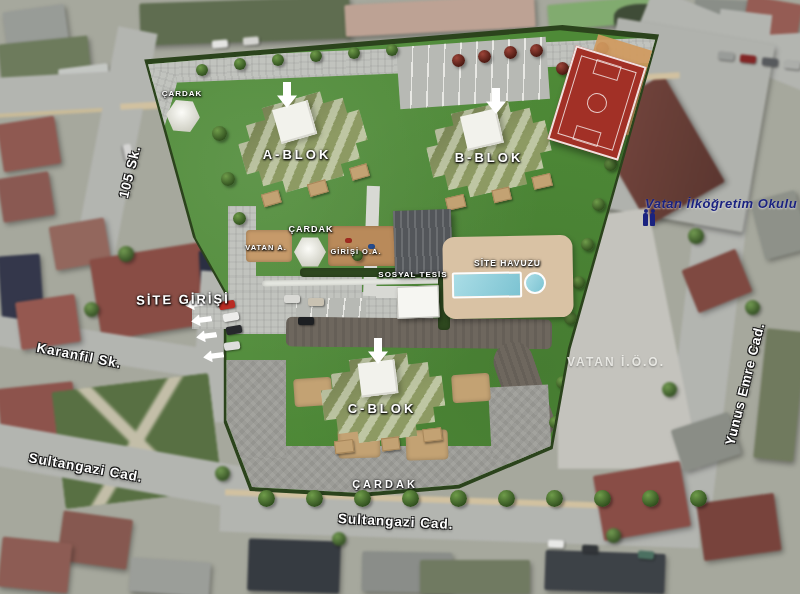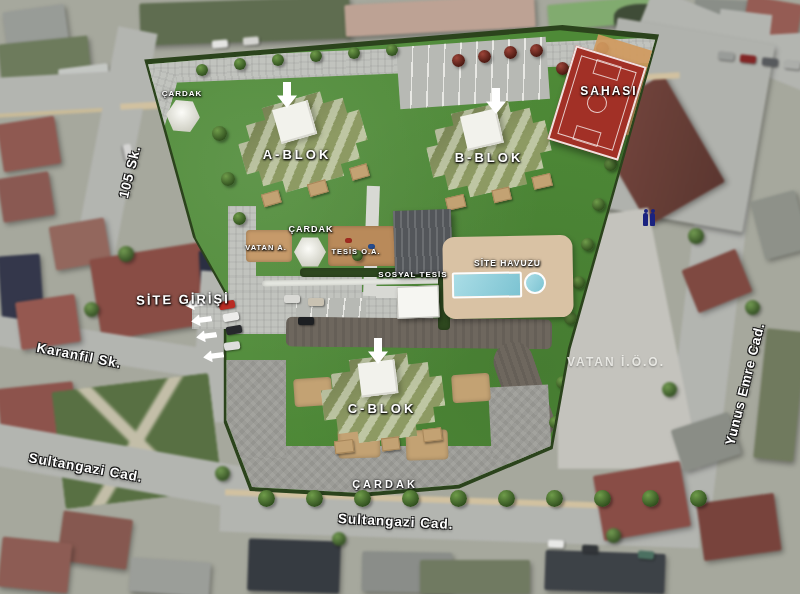--- a/index.html
+++ b/index.html
@@ -293,34 +293,34 @@
       <div class="tree" style="left: 450px; top: 490px; width: 17px; height: 17px;"></div>
       <div class="tree" style="left: 498px; top: 490px; width: 17px; height: 17px;"></div>
       <div class="tree" style="left: 546px; top: 490px; width: 17px; height: 17px;"></div>
       <div class="tree" style="left: 594px; top: 490px; width: 17px; height: 17px;"></div>
       <div class="tree" style="left: 642px; top: 490px; width: 17px; height: 17px;"></div>
       <div class="tree" style="left: 690px; top: 490px; width: 17px; height: 17px;"></div>
     </div>
 
   <div class="layer">
     <div class="lbl" style="left:550px;top:83px;width:118px;font-size:12px;line-height:1.45">
-      <div>SAHASI</div>
     </div>
     <span class="lbl" style="left:252px;top:147px;width:90px;font-size:13px;letter-spacing:3px">A-BLOK</span>
     <span class="lbl" style="left:444px;top:150px;width:90px;font-size:13px;letter-spacing:3px">B-BLOK</span>
     <span class="lbl" style="left:337px;top:401px;width:90px;font-size:13px;letter-spacing:3px">C-BLOK</span>
     <span class="lbl" style="left:147px;top:89px;width:70px;font-size:8px;letter-spacing:1px">ÇARDAK</span>
     <span class="lbl" style="left:280px;top:224px;width:62px;font-size:9px;letter-spacing:1px">ÇARDAK</span>
     <span class="lbl" style="left:235px;top:243px;width:62px;font-size:7.5px;letter-spacing:1px">VATAN A.</span>
-    <span class="lbl" style="left:320px;top:247px;width:72px;font-size:7.5px;letter-spacing:1px">TESİS O.A.</span>
+    <span class="lbl" style="left:320px;top:247px;width:72px;font-size:7.5px;letter-spacing:1px">GİRİŞİ O.A.</span>
     <span class="lbl" style="left:376px;top:270px;width:74px;font-size:8px;letter-spacing:1px">SOSYAL TESİS</span>
     <span class="lbl" style="left:455px;top:258px;width:105px;font-size:8.5px;letter-spacing:1px">SİTE HAVUZU</span>
     <span class="lbl" style="left:118px;top:292px;width:130px;font-size:13px;transform:rotate(-1deg)">SİTE GİRİŞİ</span>
     <span class="lbl" style="left:325px;top:478px;width:120px;font-size:11px;letter-spacing:3px">ÇARDAK</span>
     <span class="lbl faded" style="left:560px;top:355px;width:112px;font-size:12px">VATAN İ.Ö.O.</span>
+    <span class="school-lbl" style="left:645px;top:196px">Vatan İlköğretim Okulu</span>
     <div class="school-icon" style="left:643px;top:213px">
       <span class="fig"></span>
       <span class="fig"></span>
     </div>
     <span class="slbl" style="left:116px;top:196px;transform:rotate(-76deg);transform-origin:0 0">105 Sk.</span>
     <span class="slbl" style="left:36px;top:348px;transform:rotate(11deg)">Karanfil Sk.</span>
     <span class="slbl" style="left:28px;top:460px;transform:rotate(10deg)">Sultangazi Cad.</span>
     <span class="slbl" style="left:338px;top:514px;transform:rotate(3deg)">Sultangazi Cad.</span>
     <span class="slbl" style="left:737px;top:432px;transform:rotate(-76deg);transform-origin:left bottom">Yunus Emre Cad.</span>
   </div>

